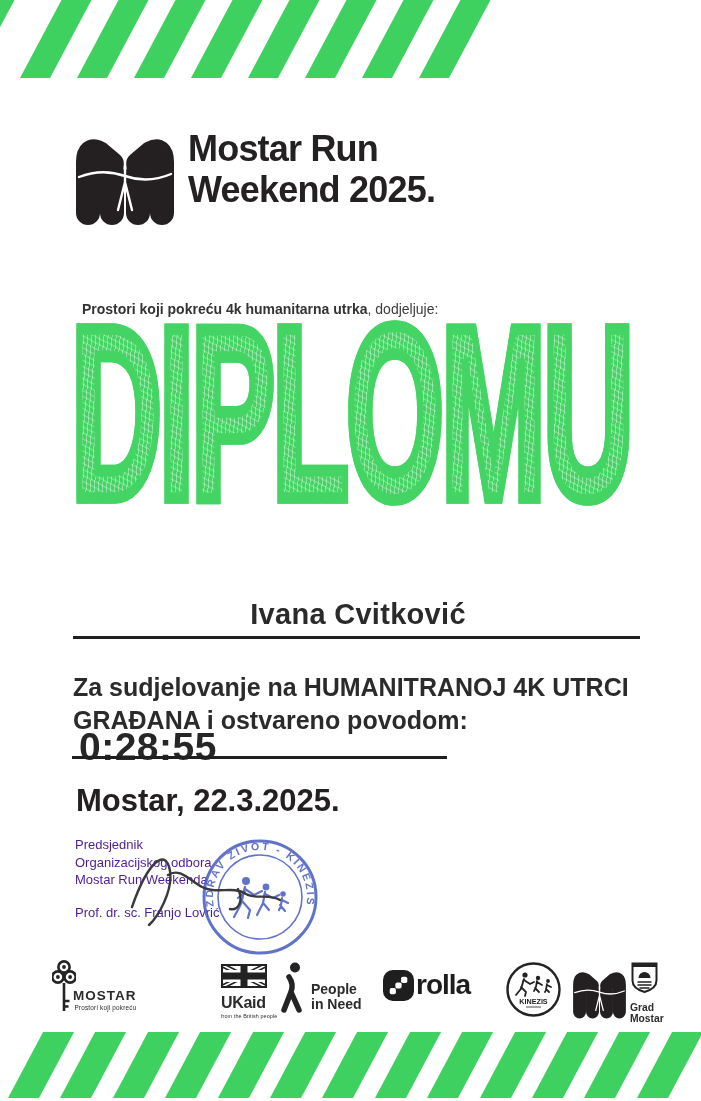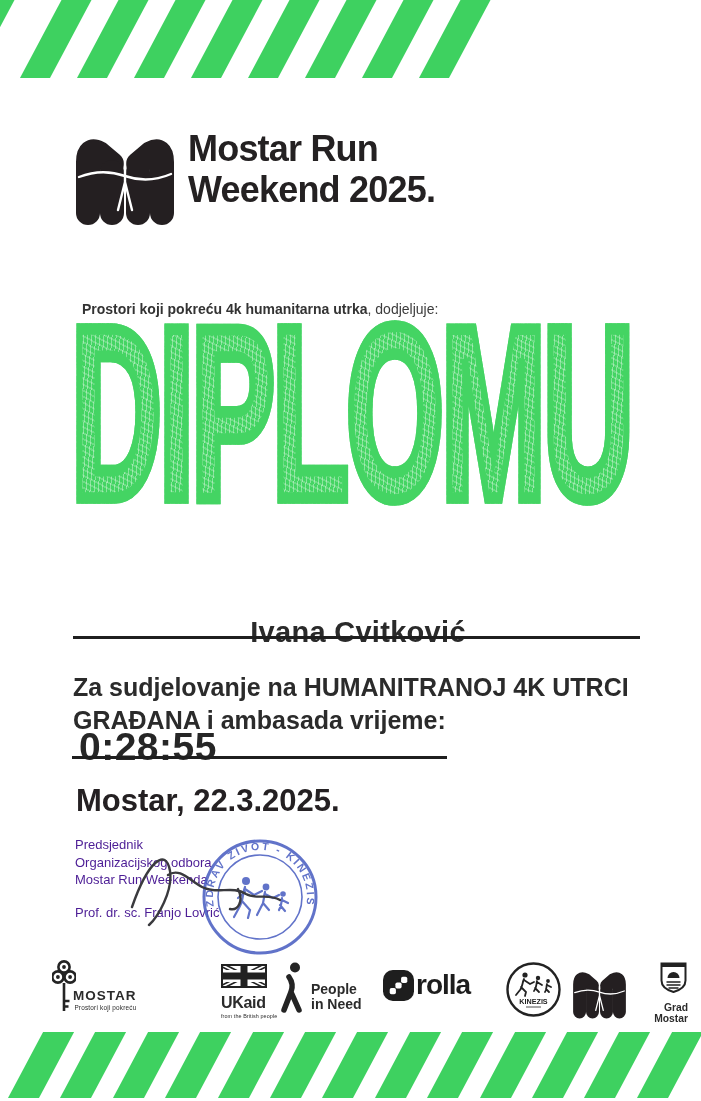--- a/index.html
+++ b/index.html
@@ -29,21 +29,21 @@
     .diplomu{
       background-color:var(--dgreen,#44d463);
       background-image:
         repeating-linear-gradient(100deg, rgba(255,255,255,.38) 0 1px, rgba(255,255,255,0) 1px 4px),
         repeating-linear-gradient(15deg, rgba(255,255,255,.22) 0 1px, rgba(255,255,255,0) 1px 3px);
       -webkit-background-clip:text;background-clip:text;color:transparent;
       -webkit-text-stroke:6px var(--dgreen,#44d463);
     }
   }
 
-  .recipient{position:absolute;left:75px;right:60px;top:616px;text-align:center;font-size:29px;font-weight:bold;color:#2a2a2a;letter-spacing:.3px;}
+  .recipient{position:absolute;left:75px;right:60px;top:598px;text-align:center;font-size:29px;font-weight:bold;color:#2a2a2a;letter-spacing:.3px;}
   .rule{position:absolute;height:2.5px;background:#1f1f1f;}
   .rule1{left:73px;top:636px;width:567px;}
   .rule2{left:72px;top:756px;width:375px;}
   .statement{position:absolute;left:73px;top:646px;font-size:25px;font-weight:bold;line-height:33px;color:#2b2b2b;white-space:nowrap;}
   .time{position:absolute;left:79px;top:725px;font-size:39px;font-weight:bold;letter-spacing:.5px;color:#262626;}
   .place-date{position:absolute;left:76px;top:783px;font-size:31px;font-weight:bold;letter-spacing:0;color:#242022;}
 
   .sig{position:absolute;left:75px;top:836px;font-size:13px;line-height:17.5px;color:#4c1d95;}
   .sig .signer{margin-top:15px;}
   .stamp{position:absolute;left:200px;top:837px;width:120px;height:120px;opacity:.88;}
@@ -61,21 +61,21 @@
   .sp-embassy svg{display:block;margin:0 auto 2px;}
   .sp-ukaid{left:221px;top:6px;width:50px;}
   .sp-ukaid .lbl{font-size:16px;font-weight:bold;letter-spacing:-.3px;margin-top:2px;}
   .sp-ukaid .sub{font-size:5.4px;letter-spacing:.1px;margin-top:1px;white-space:nowrap;}
   .sp-pin{left:280px;top:4px;display:flex;gap:7px;}
   .sp-pin .t{margin-top:20px;font-size:14px;font-weight:bold;line-height:15px;}
   .sp-rolla{left:383px;top:12px;display:flex;gap:2px;align-items:center;}
   .sp-rolla .lbl{font-size:28px;font-weight:bold;letter-spacing:-1px;color:#1d1d1d;margin-top:-2px;}
   .sp-kinezis{left:505px;top:3px;}
   .sp-mrw{left:571px;top:5px;}
-  .sp-grad{left:630px;top:3px;width:58px;text-align:right;}
+  .sp-grad{left:630px;top:3px;width:58px;text-align:left;}
   .sp-grad .lbl{font-size:10.3px;margin-top:3px;font-weight:bold;}
   .hidden-defs{position:absolute;width:0;height:0;overflow:hidden;}
 </style>
 </head>
 <body>
 
 <div class="page">
 
   <svg class="hidden-defs" aria-hidden="true">
     <symbol id="mdiver" viewBox="0 0 100 104">
@@ -119,21 +119,21 @@
     <span class="nowrap"><b>Prostori koji pokreću 4k humanitarna utrka</b><span>, dodjeljuje:</span></span>
   </p>
 
   <div class="diplomu">DIPLOMU</div>
 
   <div class="recipient">Ivana Cvitković</div>
   <div class="rule rule1"></div>
 
   <p class="statement">
     <span>Za sudjelovanje na HUMANITRANOJ 4K UTRCI</span><br>
-    <span>GRAĐANA i ambasada vrijeme:</span>
+    <span>GRAĐANA i ostvareno povodom:</span>
   </p>
 
   <div class="time">0:28:55</div>
   <div class="rule rule2"></div>
 
   <div class="place-date">Mostar, 22.3.2025.</div>
 
   <div class="sig">
     <div>Predsjednik</div>
     <div>Organizacijskog odbora</div>

